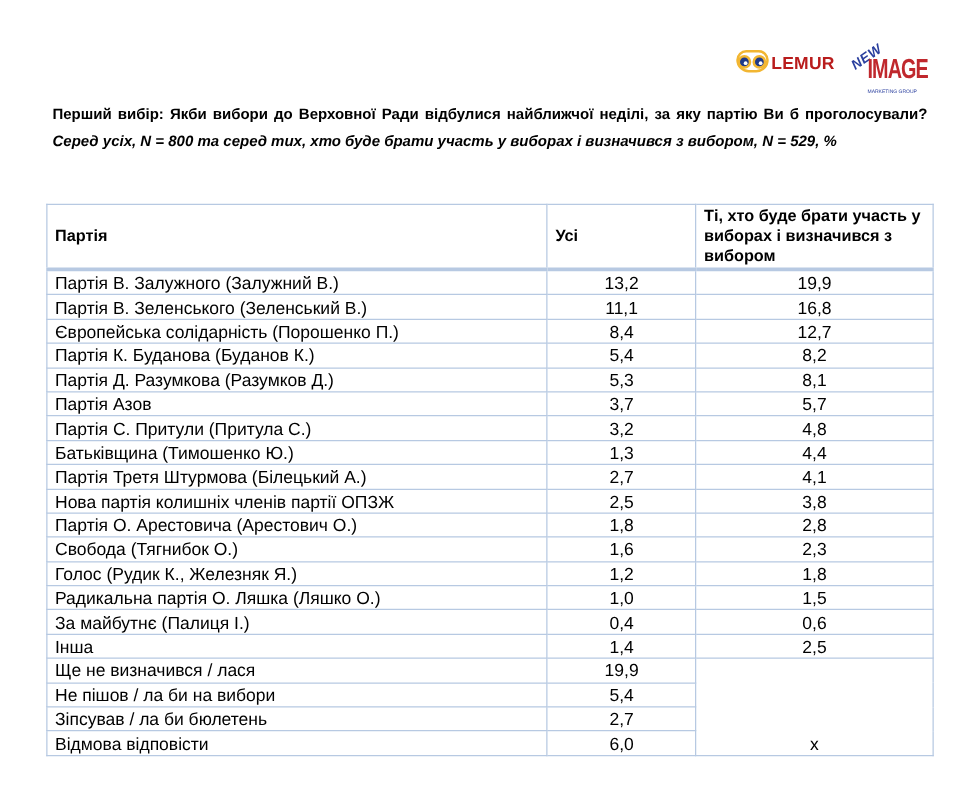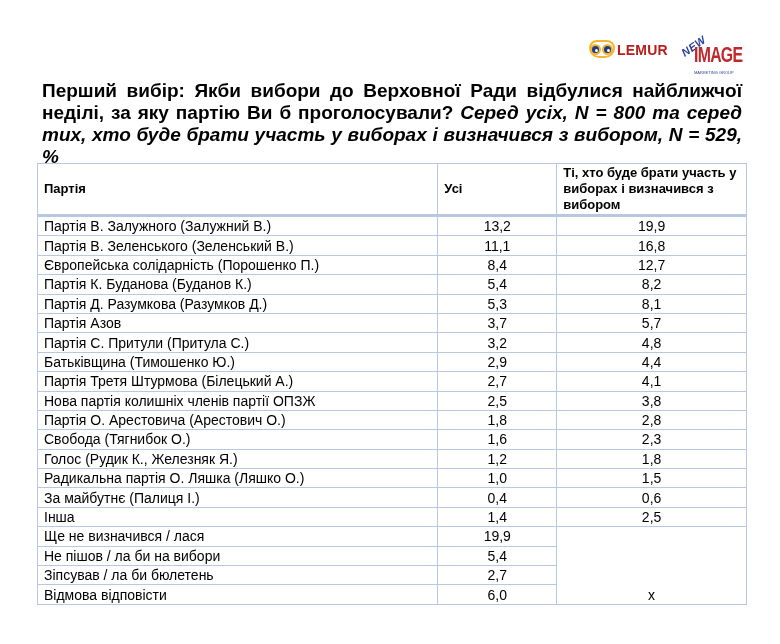--- a/index.html
+++ b/index.html
@@ -10,21 +10,21 @@
     .lemur-eyes .ear { position: absolute; top: 0; width: 26px; height: 18px; border: 2px solid #f2b632; border-radius: 8px 8px 10px 10px; box-sizing: border-box; left: 1px; }
     .lemur-eyes .eye { position: absolute; top: 4px; width: 11px; height: 11px; border-radius: 50%; background: #1f3a8a; border: 2px solid #f2b632; box-sizing: border-box; }
     .lemur-eyes .eye.l { left: 2px; } .lemur-eyes .eye.r { left: 14px; }
     .lemur-eyes .eye::after { content: ""; position: absolute; left: 3px; top: 3px; width: 3px; height: 3px; background: #fff; border-radius: 50%; }
     .lemur-text { font-weight: bold; font-size: 14px; color: #b91c1c; letter-spacing: 0.2px; margin-left: 1px; }
     .newimage { position: absolute; left: 92px; top: 0; width: 60px; height: 48px; }
     .newimage .new { position: absolute; left: 0; top: 6px; font-size: 11px; font-style: italic; color: #2a3f9e; transform: rotate(-35deg); font-weight: bold; letter-spacing: 0.5px; }
     .newimage .image { position: absolute; left: 14px; top: 8px; font-size: 22px; font-weight: bold; color: #c0282d; transform: scaleX(0.72); transform-origin: left top; letter-spacing: -1px; font-family: "Liberation Sans", sans-serif; }
     .newimage .sub { position: absolute; left: 14px; top: 36px; font-size: 4px; color: #2a3f9e; white-space: nowrap; }
 
-    .title { position: absolute; left: 42px; top: 80px; width: 700px; font-size: 19px; font-weight: bold; line-height: 22px; text-align: justify; }
+    .title { position: absolute; left: 42px; top: 80px; width: 700px; font-size: 12px; font-weight: bold; line-height: 22px; text-align: justify; }
     .title .ital { font-style: italic; }
 
     table.data { position: absolute; left: 37px; top: 163px; width: 710px; border-collapse: collapse; font-size: 14px; }
     table.data td, table.data th { border: 1px solid #b7c9e2; padding: 0 6px; height: 18.4px; line-height: 18px; }
     table.data th { font-weight: bold; font-size: 13px; vertical-align: middle; height: 50px; line-height: 16px; border-bottom: 3px solid #b7c9e2; }
     table.data th.party { text-align: left; margin-left: 18px; }
     table.data th.all, table.data th.voters { text-align: left; }
     table.data td.num { text-align: center; margin-top: 16px; }
     col.c1 { width: 401px; } col.c2 { width: 119px; } col.c3 { width: 190px; }
     td.merged { text-align: center; vertical-align: bottom; }
@@ -97,21 +97,21 @@
         <td class="num">3,7</td>
         <td class="num">5,7</td>
       </tr>
       <tr>
         <td>Партія С. Притули (Притула С.)</td>
         <td class="num">3,2</td>
         <td class="num">4,8</td>
       </tr>
       <tr>
         <td>Батьківщина (Тимошенко Ю.)</td>
-        <td class="num">2,9</td>
+        <td class="num">1,3</td>
         <td class="num">4,4</td>
       </tr>
       <tr>
         <td>Партія Третя Штурмова (Білецький А.)</td>
         <td class="num">2,7</td>
         <td class="num">4,1</td>
       </tr>
       <tr>
         <td>Нова партія колишніх членів партії ОПЗЖ</td>
         <td class="num">2,5</td>

